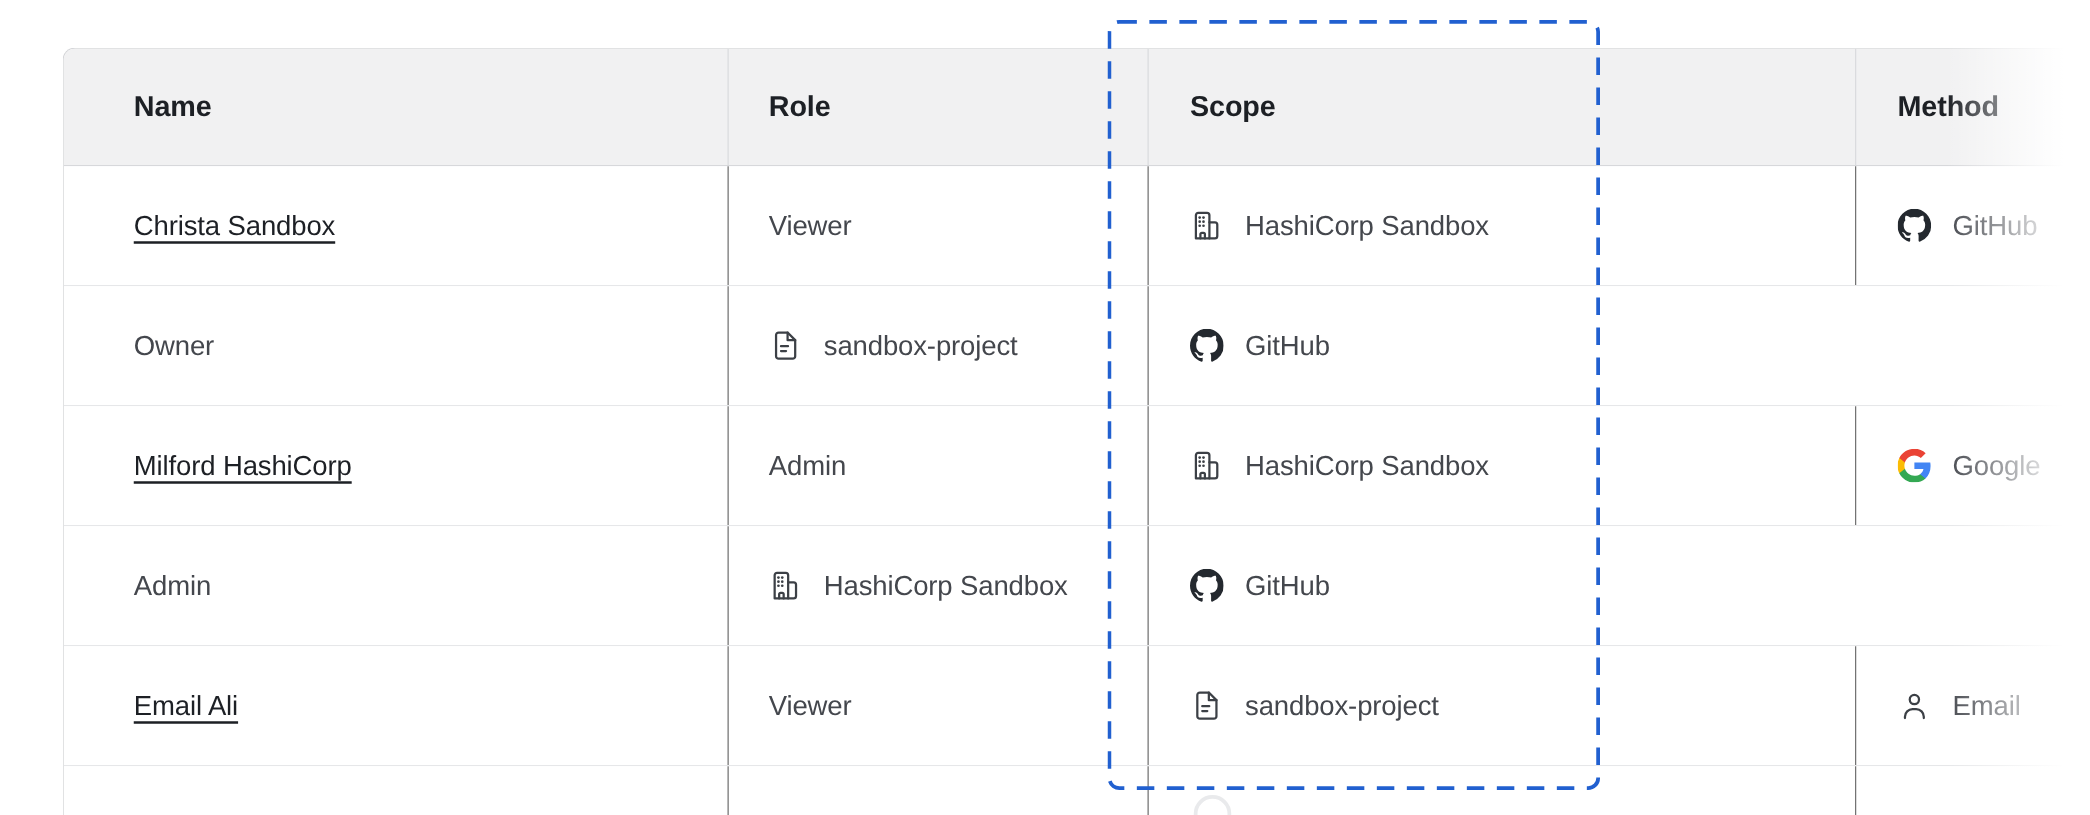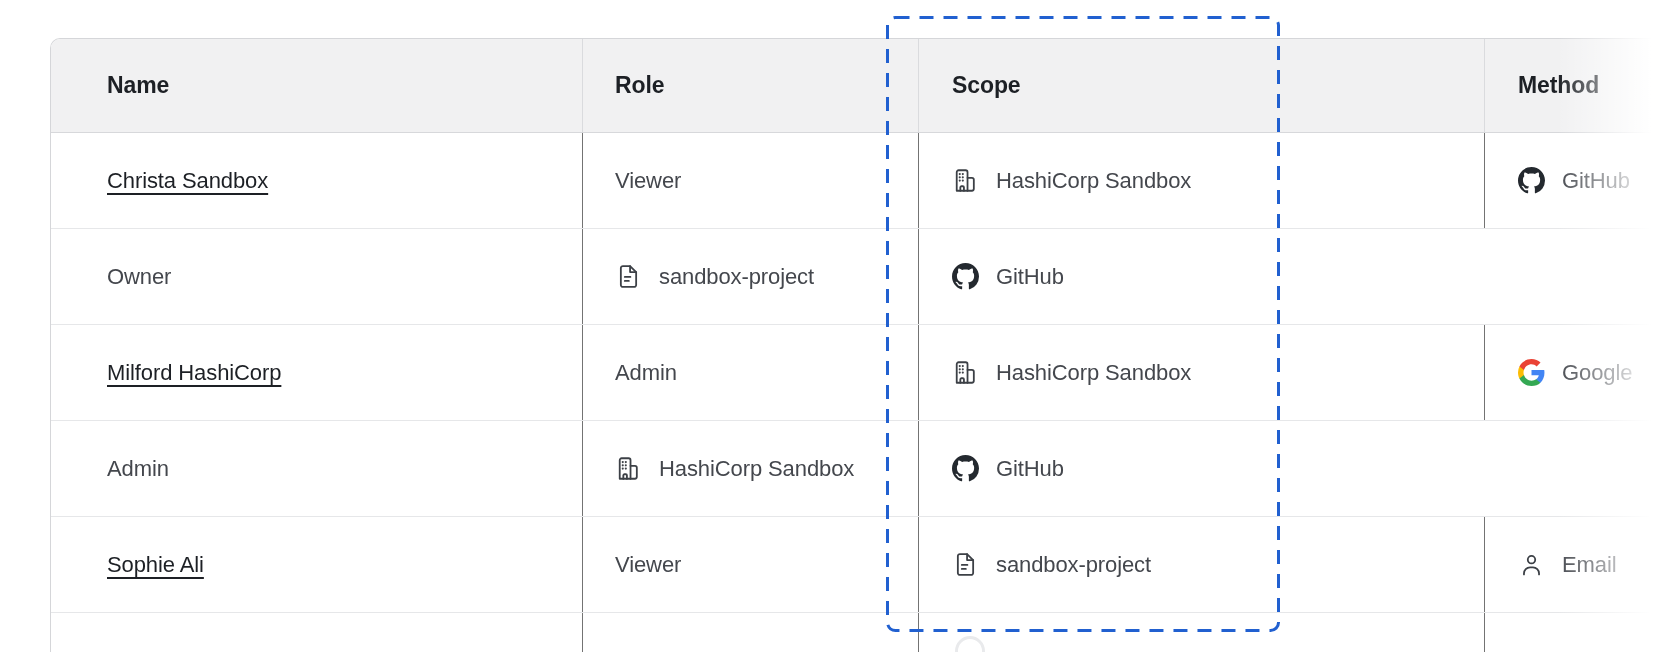--- a/index.html
+++ b/index.html
@@ -213,21 +213,21 @@
     <div class="td">
       <svg class="icon method-icon">
               <use href="#github-icon"></use>
             </svg>
       <span class="method-label">GitHub</span>
     </div>
   </div>
 
   <div class="tr grid-row">
     <div class="td">
-      <a class="name-link">Sophie Ali</a>
+      <a class="name-link">Email Ali</a>
     </div>
     <div class="td">
       <span>Viewer</span>
     </div>
     <div class="td">
       <svg class="icon scope-icon">
               <use href="#file-icon"></use>
             </svg>
       <span class="scope-label">sandbox-project</span>
     </div>

